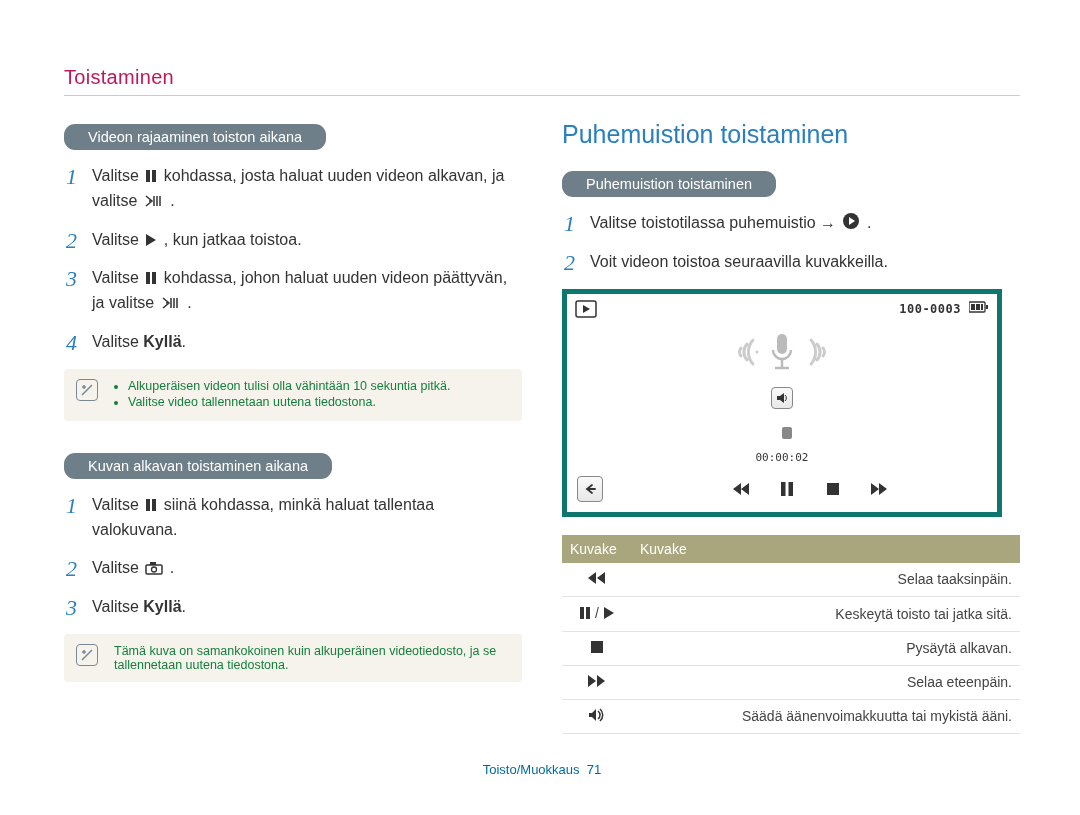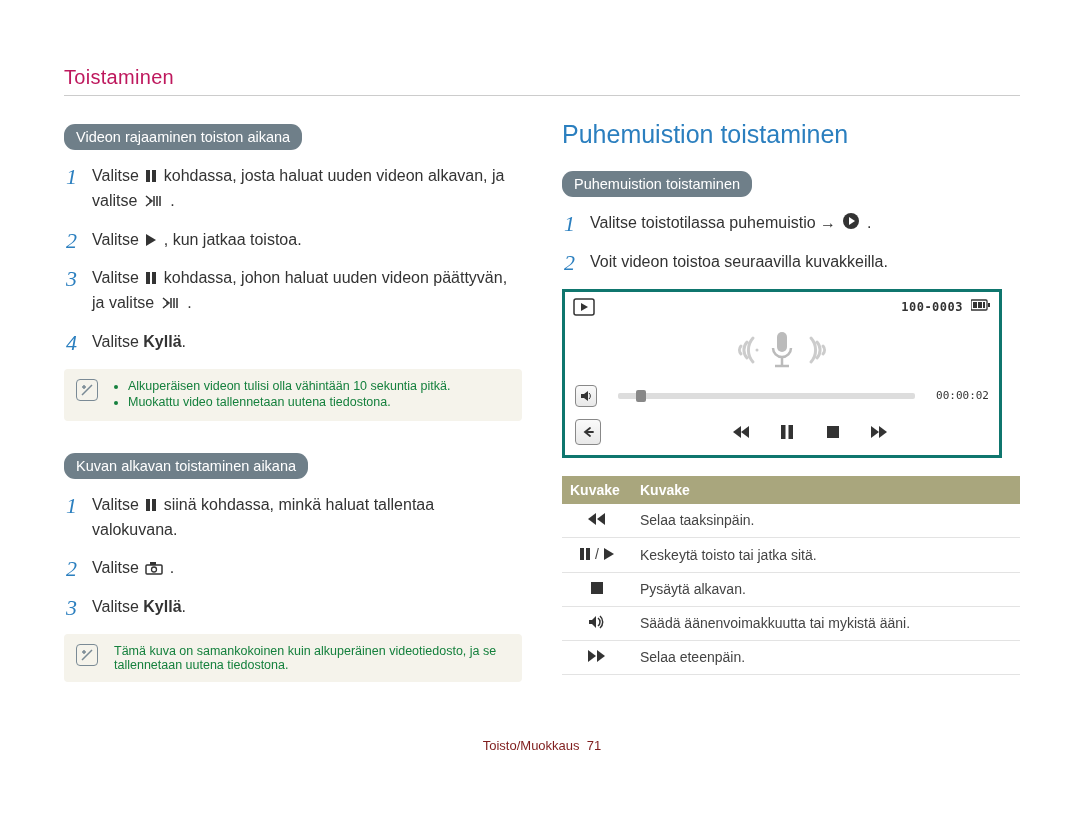--- a/index.html
+++ b/index.html
@@ -31,21 +31,21 @@
   }
   .col {
     flex: 1;
     min-width: 0;
   }
   .pill {
     display: inline-block;
     background: #6f7f89;
     color: #fff;
     font-size: 14.5px;
-    padding: 5px 12px;
+    padding: 5px 24px;
     border-radius: 11px;
     margin-bottom: 14px;
     margin-top: 4px;
   }
   .big-heading {
     color: #2b7fbf;
     font-size: 25px;
     font-weight: 400;
     margin-bottom: 18px;
   }
@@ -105,21 +105,21 @@
     list-style: disc;
     padding-left: 14px;
   }
   .note ul li { margin-bottom: 2px; }
   .note.single { padding-left: 50px; }
 
   
   .player {
     width: 100%;
     max-width: 440px;
-    border: 3px solid #0f766e;
+    border: 5px solid #0f766e;
     margin: 12px 0 18px 0;
     font-size: 12px;
   }
   .player-top {
     display: flex;
     justify-content: space-between;
     align-items: center;
     padding: 6px 8px 4px 8px;
   }
   .player-top-left svg { display:block; }
@@ -139,20 +139,21 @@
     gap: 6px;
   }
   .mic-waves {
     color: #bbb;
   }
   .player-bar {
     display: flex;
     align-items: center;
     padding: 4px 10px 6px 10px;
     gap: 21px;
+    flex-direction: column;
   }
   .progress {
     flex: 1;
     height: 6px;
     background: #ddd;
     position: relative;
     border-radius: 2px;
   }
   .progress-thumb {
     position: absolute;
@@ -194,42 +195,43 @@
   
   .icon-table {
     width: 100%;
     border-collapse: collapse;
     font-size: 14px;
   }
   .icon-table th {
     background: #a9a67d;
     color: #fff;
     text-align: left;
-    font-weight: 700;
+    font-weight: 400;
     padding: 6px 8px;
     font-size: 14px;
   }
   .icon-table th:first-child { width: 70px; }
   .icon-table td {
     border-bottom: 1px solid #e3e3e3;
     padding: 8px 8px;
     vertical-align: middle;
     color: #444;
+    text-align: right;
   }
   .icon-table td.ic { text-align: center; }
   .icon-table .icbox {
     display:inline-flex;
     align-items:center;
     justify-content:center;
     gap:2px;
   }
   .footer {
     text-align: center;
     font-size: 13px;
-    color: #7f1d1d;
+    color: #0369a1;
     margin-top: 28px;
   }
   .bold { font-weight: 600; }
 </style>
 </head>
 <body>
 
 <div class="page">
   <div class="section-title">Toistaminen</div>
   <div class="title-underline"></div>
@@ -287,21 +289,21 @@
       </ol>
 
       <div class="note">
         <div class="note-icon">
           <svg width="14" height="14">
               <path d="M2 12 L12 2 M4 2 L4 6 M2 4 L6 4" stroke="#7a8a95" stroke-width="1.5" fill="none"></path>
             </svg>
         </div>
         <ul>
           <li>Alkuperäisen videon tulisi olla vähintään 10 sekuntia pitkä.</li>
-          <li>Muokattu video tallennetaan uutena tiedostona.</li>
+          <li>Valitse video tallennetaan uutena tiedostona.</li>
         </ul>
       </div>
 
       <div class="pill">Kuvan alkavan toistaminen aikana</div>
 
       <ol class="steps">
         <li>
           <span>Valitse </span>
           <span class="inline-icon">
             <svg width="12" height="14">
@@ -479,36 +481,36 @@
           <tr>
             <td class="ic"><span class="icbox">
               <svg width="14" height="14">
                     <rect x="1" y="1" width="12" height="12" fill="#333"></rect>
                   </svg>
             </span></td>
             <td>Pysäytä alkavan.</td>
           </tr>
           <tr>
             <td class="ic"><span class="icbox">
+              <svg width="20" height="14">
+                    <polygon points="1,1 9,7 1,13" fill="#333"></polygon>
+                    <polygon points="10,1 18,7 10,13" fill="#333"></polygon>
+                  </svg>
+            </span></td>
+            <td>Selaa eteenpäin.</td>
+          </tr>
+          <tr>
+            <td class="ic"><span class="icbox">
               <svg width="18" height="14">
                     <polygon points="1,5 4,5 8,1 8,13 4,9 1,9" fill="#333"></polygon>
                     <path d="M10 3 A5 5 0 0 1 10 11 M12 1 A8 8 0 0 1 12 13" stroke="#333" stroke-width="1.5" fill="none"></path>
                   </svg>
             </span></td>
             <td>Säädä äänenvoimakkuutta tai mykistä ääni.</td>
           </tr>
-          <tr>
-            <td class="ic"><span class="icbox">
-              <svg width="20" height="14">
-                    <polygon points="1,1 9,7 1,13" fill="#333"></polygon>
-                    <polygon points="10,1 18,7 10,13" fill="#333"></polygon>
-                  </svg>
-            </span></td>
-            <td>Selaa eteenpäin.</td>
-          </tr>
         </tbody>
       </table>
     </div>
   </div>
 
   <div class="footer">
     <span>Toisto/Muokkaus</span>&nbsp;&nbsp;<span>71</span>
   </div>
 </div>
 

